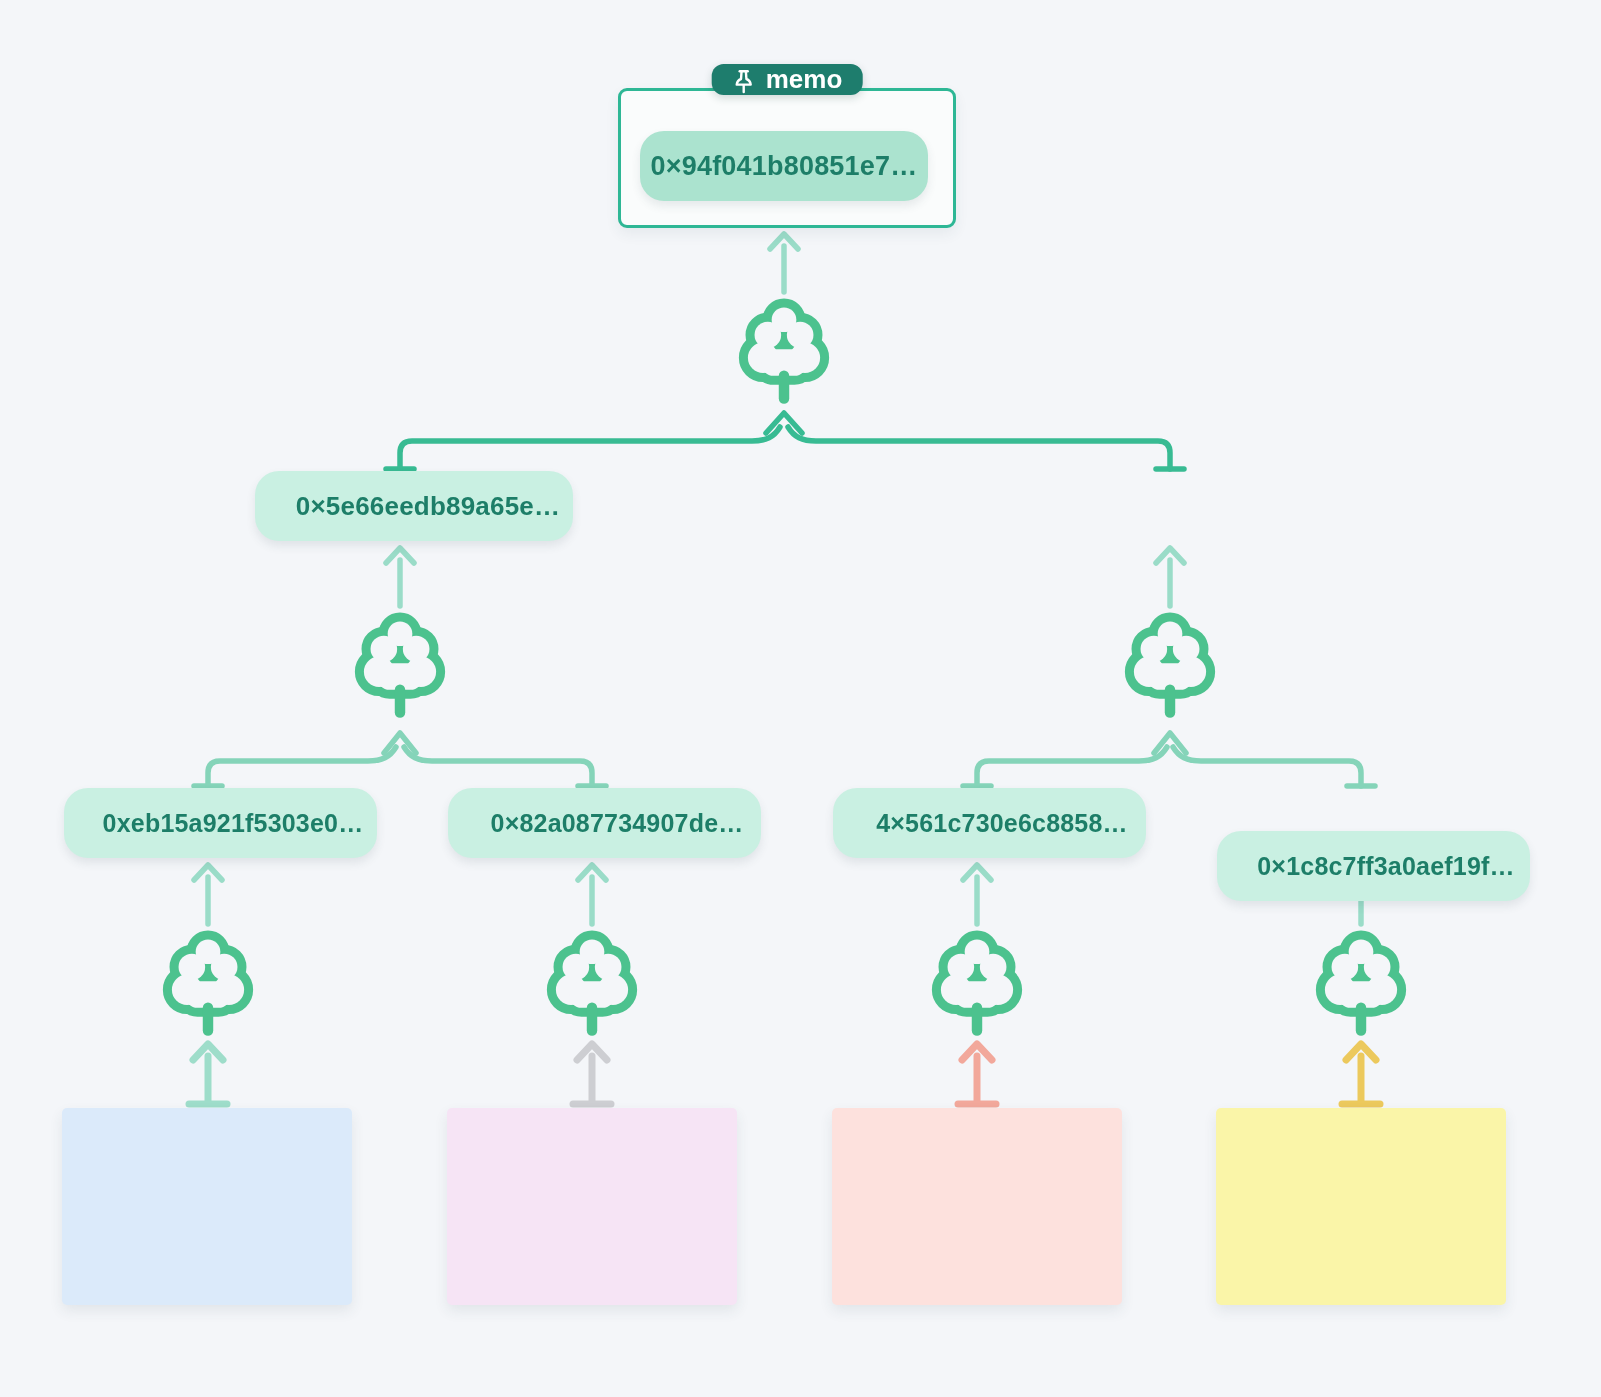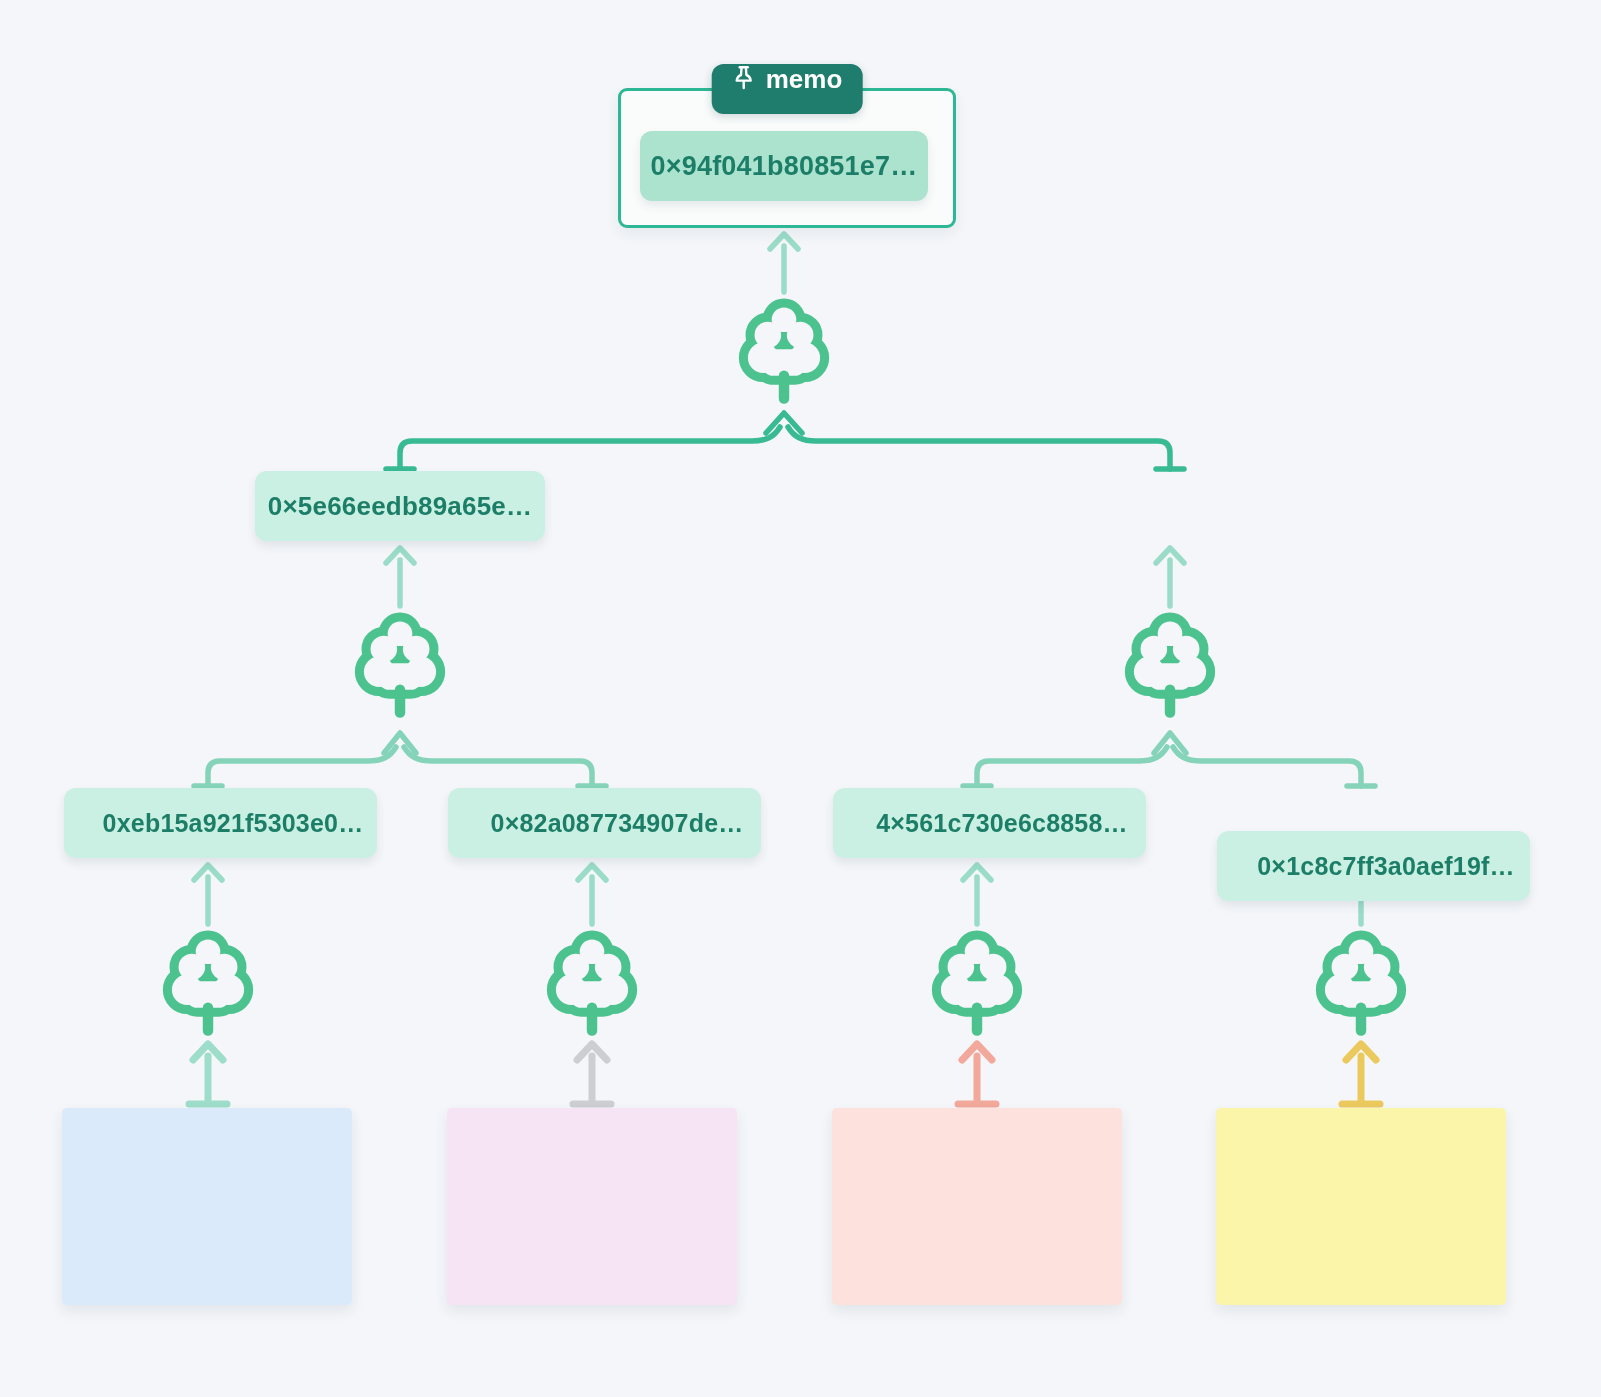--- a/index.html
+++ b/index.html
@@ -30,21 +30,21 @@
   .trunk{fill:none;stroke:currentColor;stroke-width:11px;stroke-linecap:round;}
   .tree-icon{color:var(--tree,#4cc28e);}
 
   
   .pill{
     position:absolute;
     display:flex;align-items:center;justify-content:center;
     background:var(--pill-bg,#c9f0e2);
     color:var(--pill-text,#1d7e68);
     font-weight:bold;
-    border-radius:12px;
+    border-radius:24px;
     width:288px;height:70px;
     box-shadow:0 5px 10px rgba(45,70,80,.10);
     letter-spacing:.2px;
     white-space:nowrap;
   }
   .pill-mid{width:290px;font-size:26px;top:471px;}
   .pill-leaf{font-size:25px;top:788px;padding-left:25px;}
 
   
   .root-card{
@@ -54,22 +54,22 @@
     background:var(--root-card-bg,#fafcfc);
     box-shadow:0 6px 14px rgba(45,70,80,.07);
   }
   .root-pill{
     position:absolute;left:19px;top:40px;
     background:var(--root-pill-bg,#abe3cf);
     font-size:27px;
   }
   .badge{
     position:absolute;left:50%;top:-27px;transform:translateX(-50%);
-    height:50px;padding:0 20px;
-    display:flex;align-items:flex-start;gap:10px;
+    height:31px;padding:0 20px;
+    display:flex;align-items:flex-end;gap:10px;
     background:var(--badge-bg,#1e7d6d);
     color:var(--badge-text,#ffffff);
     font-weight:bold;font-size:26px;
     border-radius:12px;
     box-shadow:0 3px 8px rgba(20,60,55,.18);
   }
   .pin{flex:0 0 auto;}
 
   
   .block{
@@ -208,21 +208,21 @@
           <path d="M8 3.2 H16"></path>
           <path d="M9.8 3.8 L9.3 11 C6.6 12 5.3 14.2 5 16.6 H19 C18.7 14.2 17.4 12 14.7 11 L14.2 3.8"></path>
           <path d="M12 17.4 V24"></path>
         </g>
       </svg>
       <span>memo</span>
     </div>
     <div class="pill root-pill">0×94f041b80851e7…</div>
   </div>
 
-  <div class="pill pill-mid" style="left:255px;">0×5e66eedb89a65e…</div>
+  <div class="pill pill-mid" style="left:255px;padding-left:28px;">0×5e66eedb89a65e…</div>
 
   <div class="pill pill-leaf" style="left:64px;">0xeb15a921f5303e0…</div>
   <div class="pill pill-leaf" style="left:448px;">0×82a087734907de…</div>
   <div class="pill pill-leaf" style="left:833px;">4×561c730e6c8858…</div>
   <div class="pill pill-leaf" style="left:1217px;margin-top:43px;">0×1c8c7ff3a0aef19f…</div>
 
   <div class="block block-0"></div>
   <div class="block block-1"></div>
   <div class="block block-2"></div>
   <div class="block block-3"></div>

